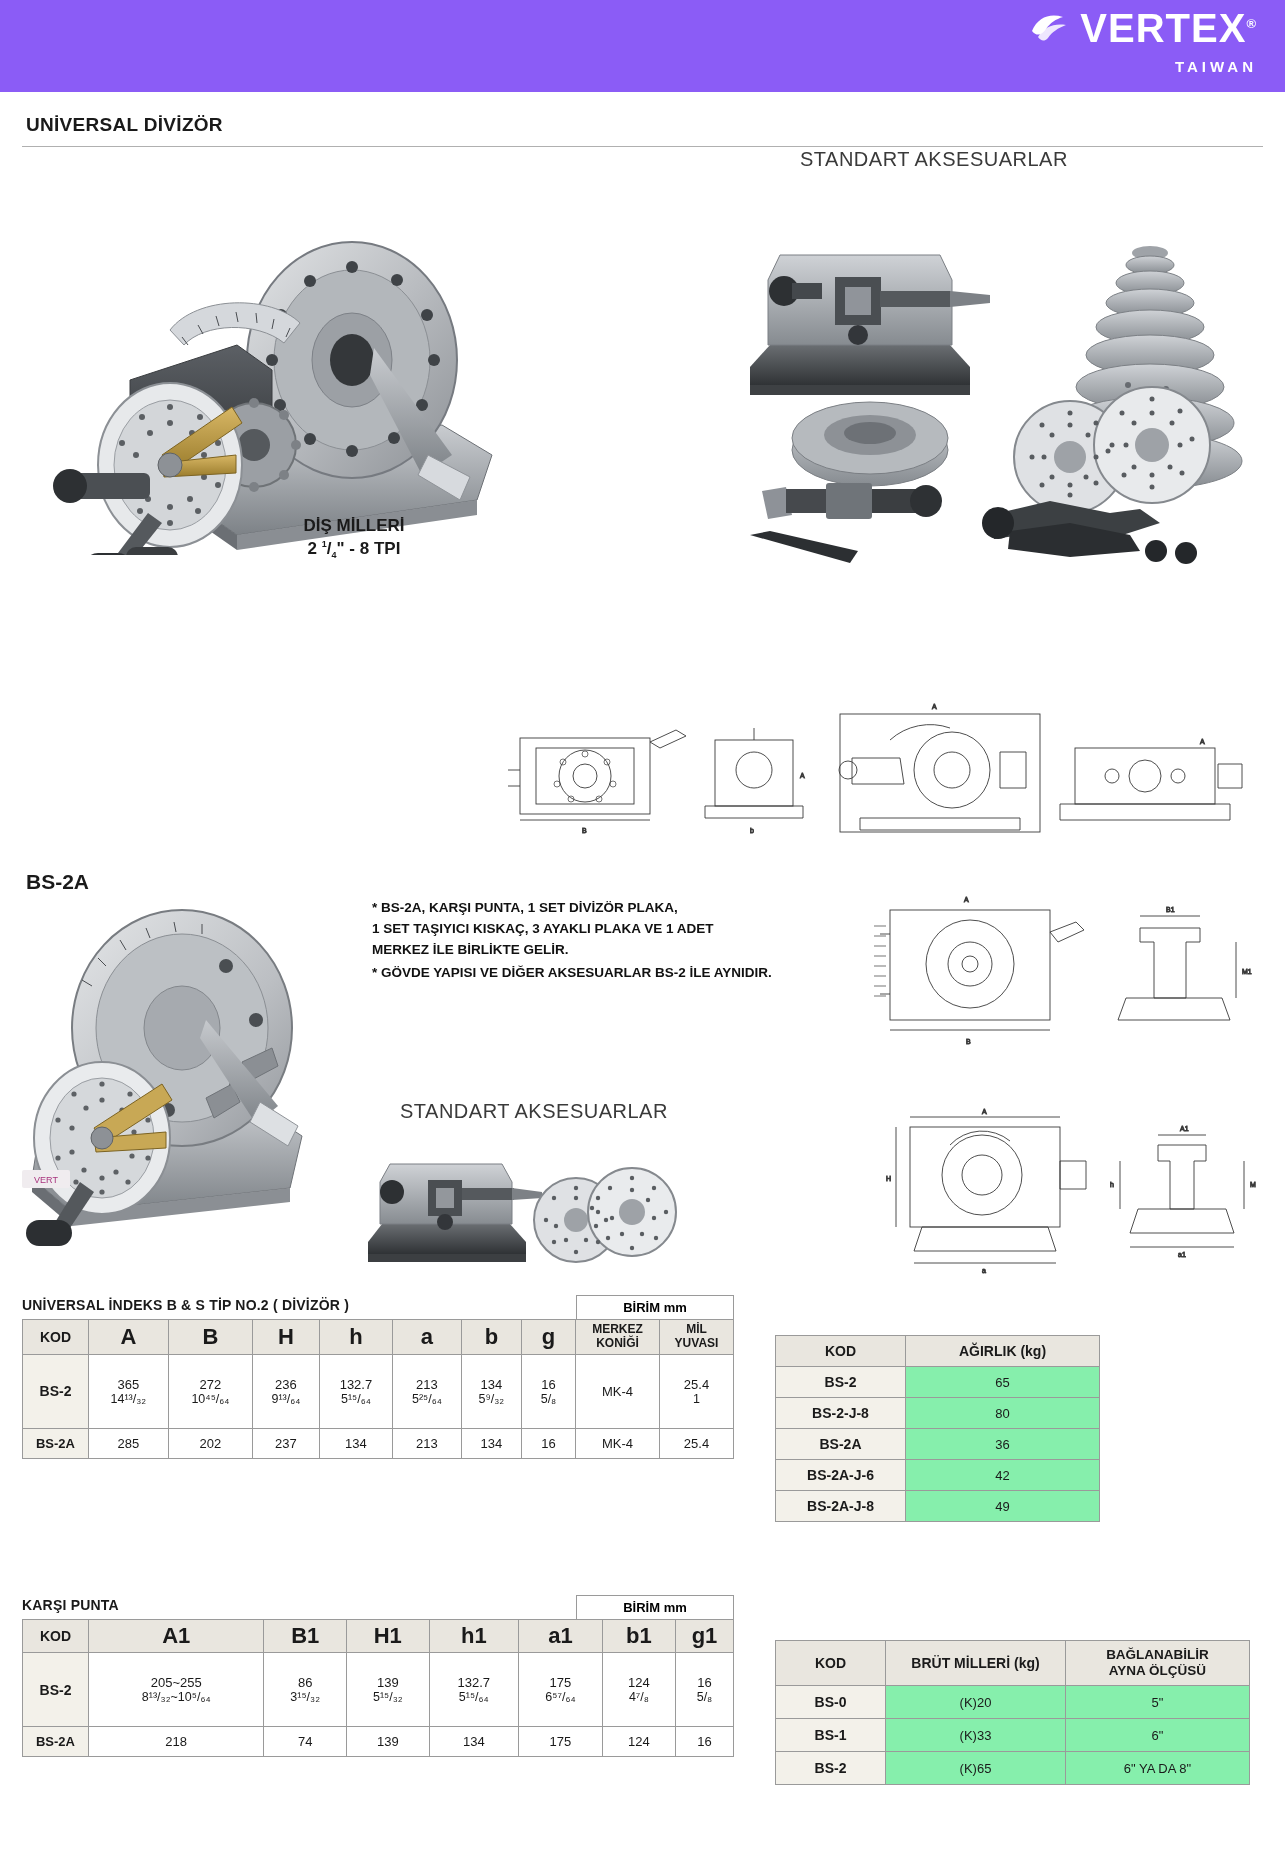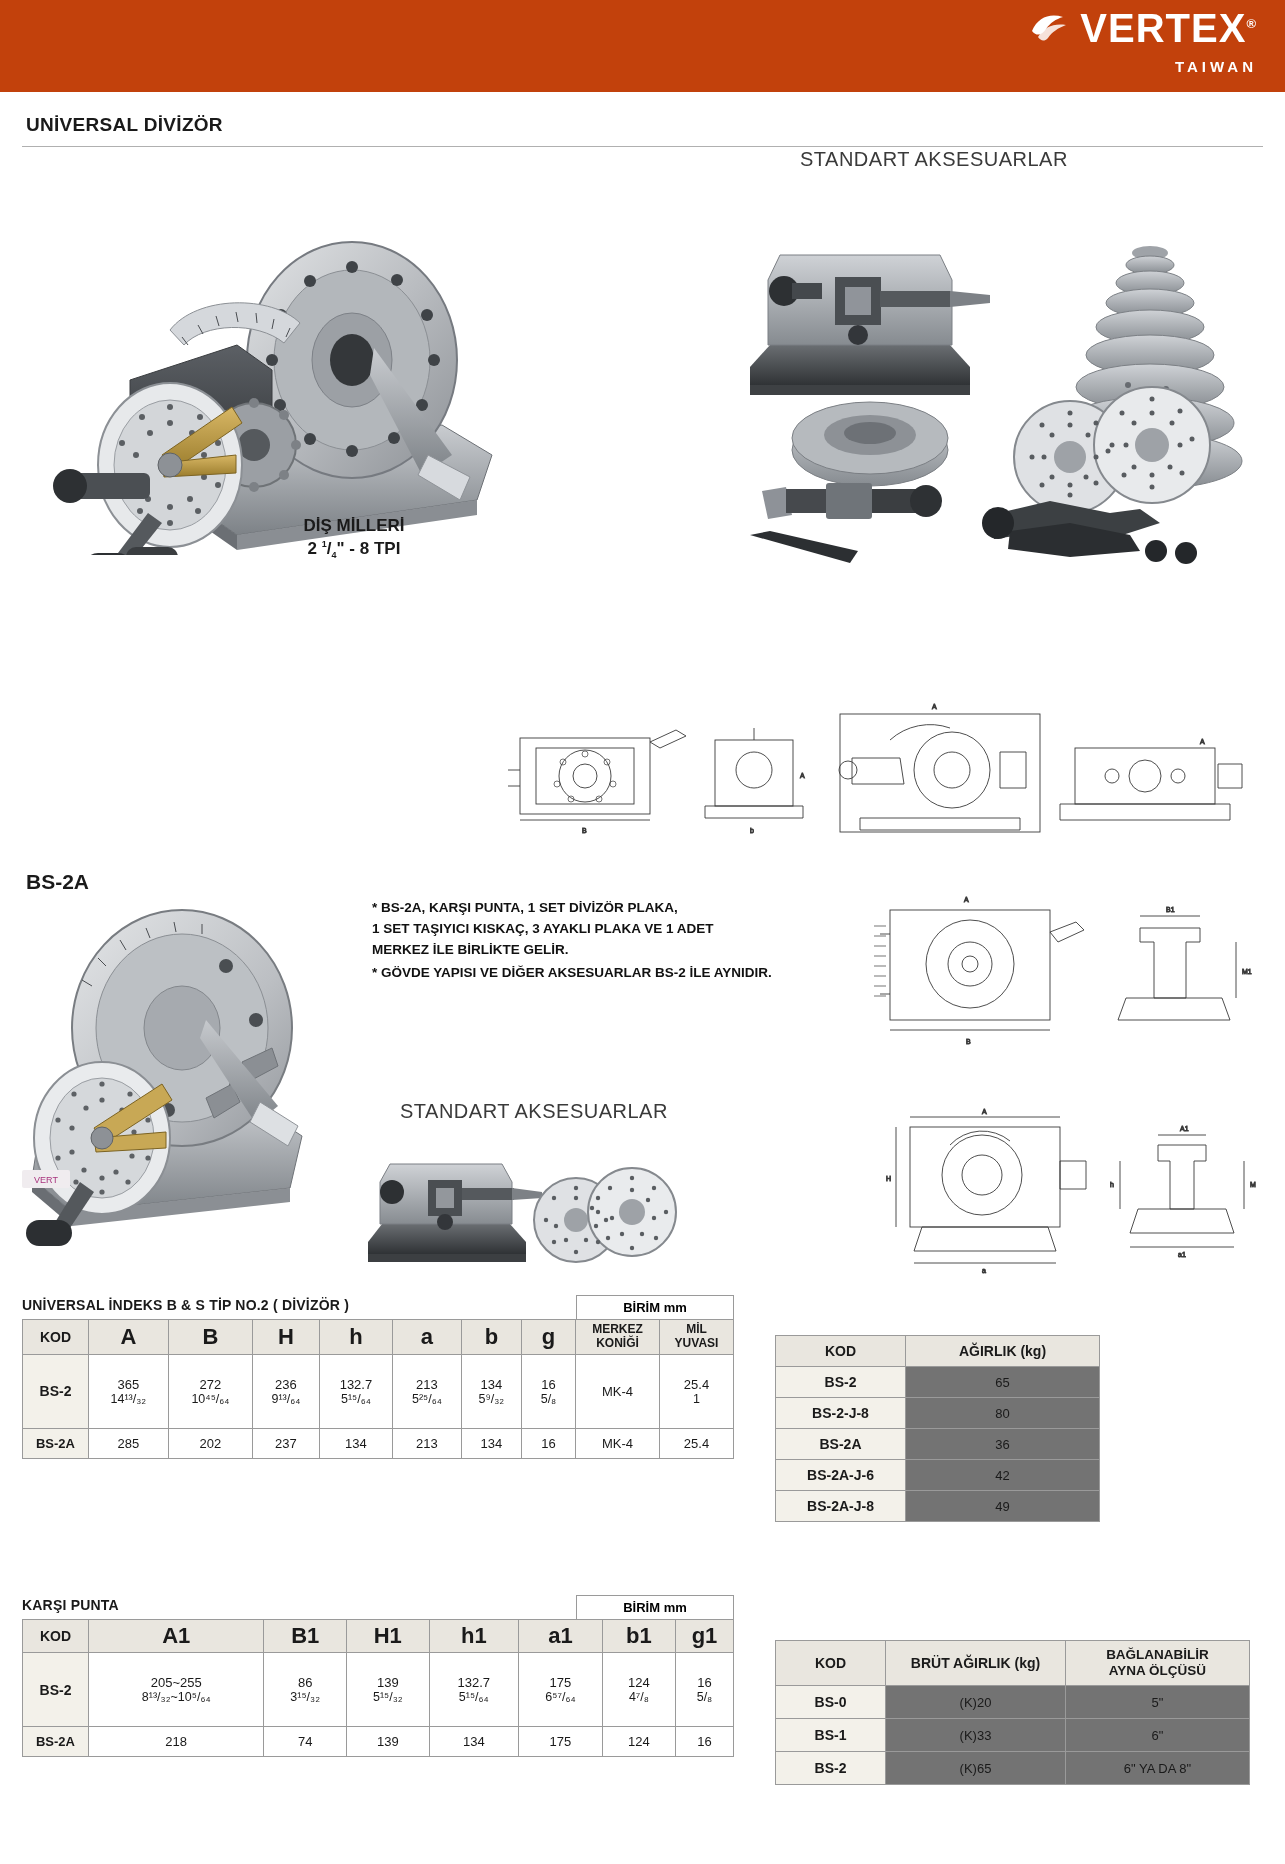--- a/index.html
+++ b/index.html
@@ -9,21 +9,21 @@
     background:#ffffff;
     font-family:"Liberation Sans", sans-serif;
     color:#1a1a1a;
     position:relative;
     overflow:hidden;
   }
 
   
   .header {
     height:92px;
-    background:#c2410c;
+    background:#8b5cf6;
     position:relative;
   }
   .header .brandwrap {
     position:absolute;
     right:28px; top:8px;
     text-align:right;
     color:#fff;
   }
   .brand-logo {
     display:flex; align-items:center; justify-content:flex-end;
@@ -86,21 +86,21 @@
     text-align:center; color:#000000; font-weight:bold; font-size:13px;
     padding:4px 0;
   }
   .frac { display:inline-block; }
   .frac sup { font-size:9px; vertical-align:super; }
   .frac sub { font-size:9px; vertical-align:sub; }
   .val-main { font-size:13px; }
   .val-sub { font-size:12.5px; }
 
   .tbl-right th { background:#e9e6df; }
-  .tbl-right td { background:#737373; }
+  .tbl-right td { background:#86efac; }
   .tbl-right td.kod { background:#f3f1ea; font-weight:bold; font-size:14px; }
 
   
   .drawing {
     position:absolute;
     border:0;
   }
   .dwg-svg { display:block; }
 </style>
 </head>
@@ -811,21 +811,21 @@
       </tr>
     </tbody>
   </table>
 </div>
 
 <div style="position:absolute; left:775px; top:1640px; width:475px;">
   <table class="tbl tbl-right" style="width:100%;">
     <thead>
       <tr>
         <th style="width:110px; padding:10px 0; font-size:14px;">KOD</th>
-        <th style="width:180px; padding:10px 0; font-size:14px;">BRÜT AĞIRLIK (kg)</th>
+        <th style="width:180px; padding:10px 0; font-size:14px;">BRÜT MİLLERİ (kg)</th>
         <th style="padding:6px 0; font-size:13.5px; line-height:1.2;">
           <span>BAĞLANABİLİR</span><br><span>AYNA ÖLÇÜSÜ</span>
         </th>
       </tr>
     </thead>
     <tbody>
       <tr>
         <td class="kod" style="padding:8px 0;">BS-0</td>
         <td style="padding:8px 0;">(K)20</td>
         <td style="padding:8px 0;">5"</td>

